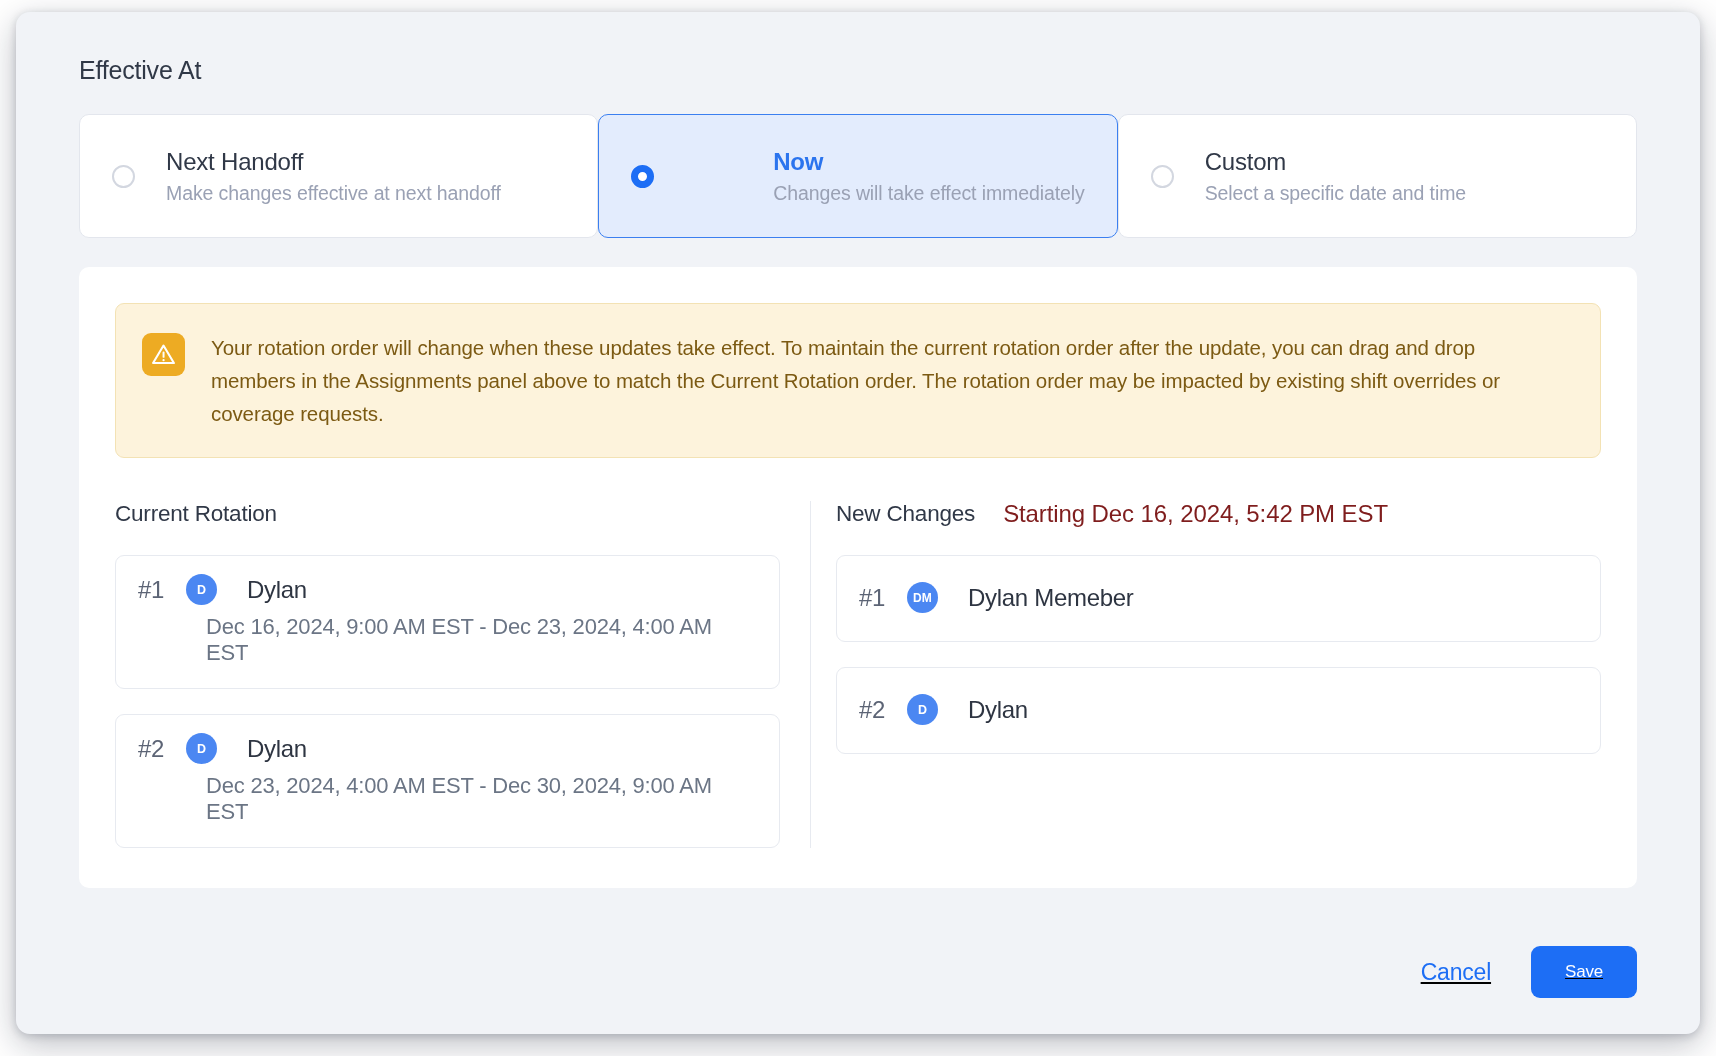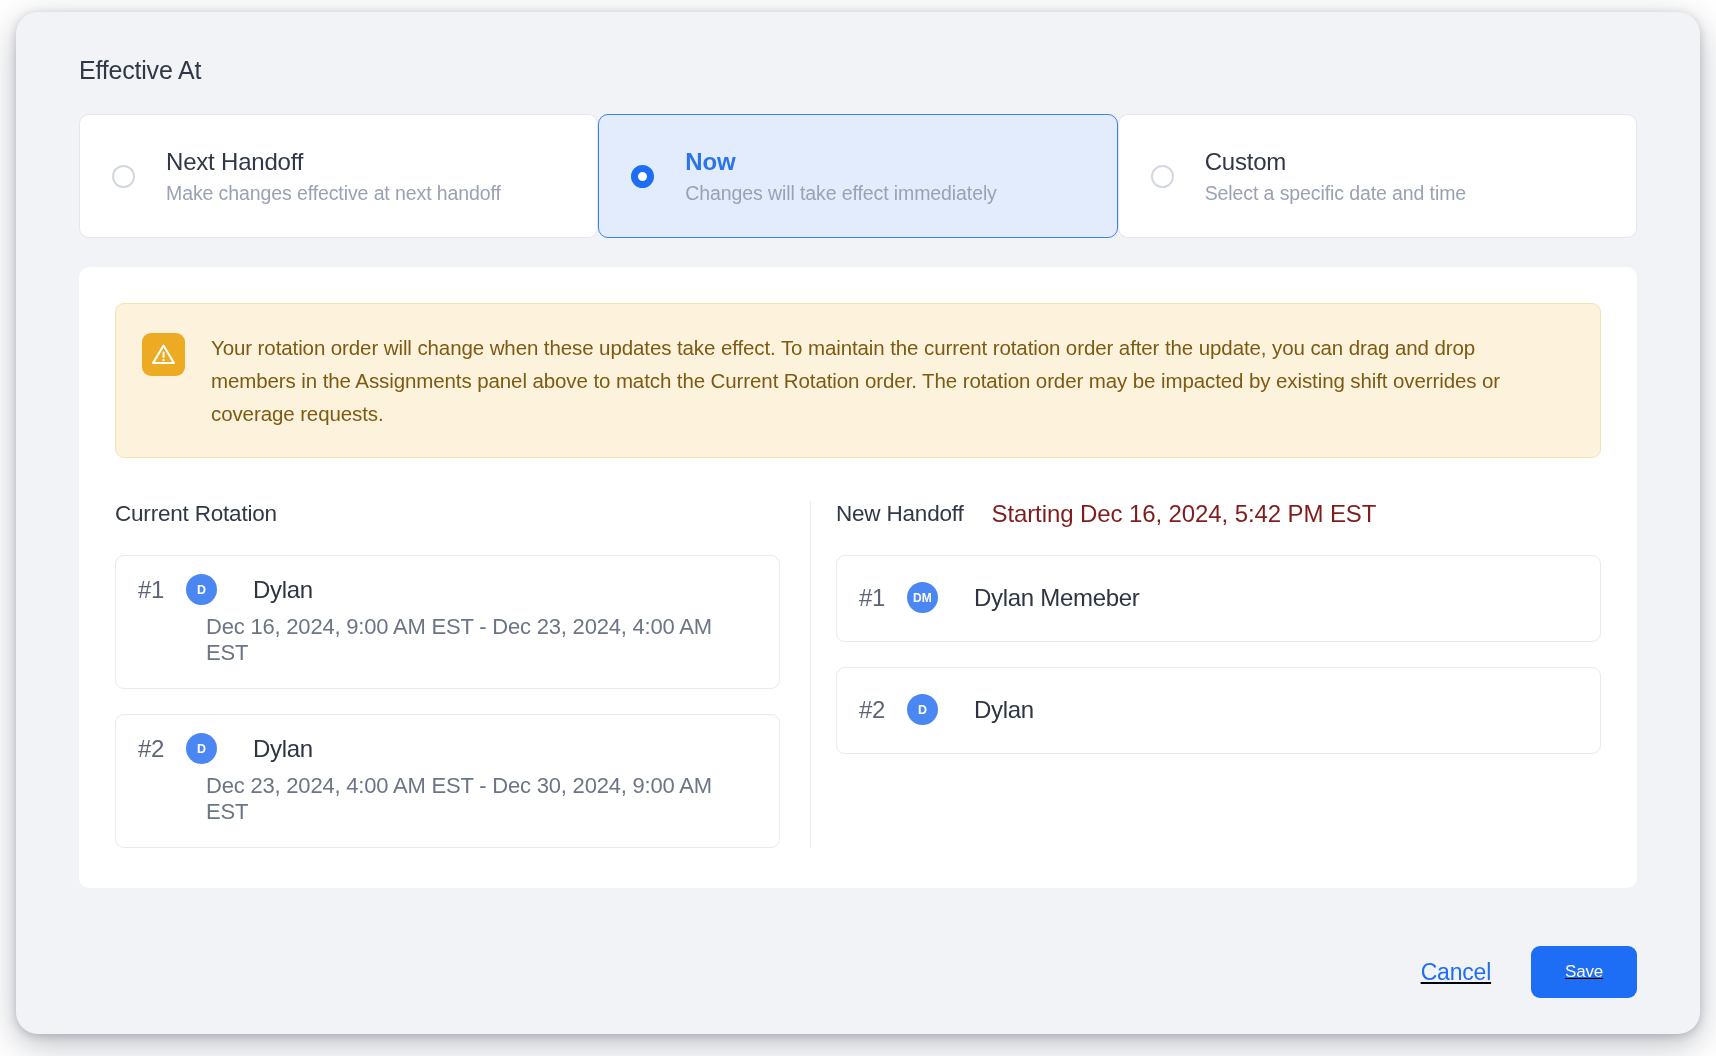--- a/index.html
+++ b/index.html
@@ -20,21 +20,21 @@
     box-sizing: border-box;
     padding: 12px 16px 16px 16px;
     background: #ffffff;
   }
 
   .dialog {
     width: 1684px;
     height: 1022px;
     box-sizing: border-box;
     background: #f1f3f7;
-    border-radius: 22px;
+    border-radius: 14px;
     box-shadow: 0 10px 34px rgba(15, 23, 42, 0.28), 0 2px 8px rgba(15,23,42,0.18);
     padding: 34px 34px 0 34px;
     display: flex;
     flex-direction: column;
     position: relative;
     overflow: hidden;
   }
 
   
   .section-title {
@@ -57,20 +57,21 @@
     border-radius: 10px;
     display: flex;
     align-items: center;
     padding: 0 32px;
     gap: 31px;
     cursor: pointer;
   }
   .option-card.selected {
     background: #e3ecfd;
     border: 1.5px solid #3b7ff0;
+    justify-content: space-between;
   }
 
   .radio {
     width: 23px;
     height: 23px;
     border-radius: 50%;
     border: 2px solid #d3d7e0;
     box-sizing: border-box;
     flex: 0 0 auto;
     background: #ffffff;
@@ -203,21 +204,21 @@
     font-size: 12.5px;
     font-weight: bold;
     letter-spacing: 0.2px;
     flex: 0 0 auto;
   }
   .avatar.small-label { font-size: 12px; }
   .person {
     font-size: 24px;
     color: #2e3542;
     letter-spacing: -0.3px;
-    margin-left: 22px;
+    margin-left: 16px;
   }
   .rot-dates {
     font-size: 22px;
     color: #6c7policy;
     color: #6b7policy;
     color: #6b7585;
     letter-spacing: -0.2px;
     margin-top: 9px;
     margin-left: 68px;
   }
@@ -327,21 +328,21 @@
               <span class="person">Dylan</span>
             </div>
             <div class="rot-dates">Dec 23, 2024, 4:00 AM EST - Dec 30, 2024, 9:00 AM EST</div>
           </div>
         </div>
 
         <div class="rot-divider"></div>
 
         <div class="rot-col-right">
           <div class="rot-head">
-            <span class="rot-title">New Handoff</span>
+            <span class="rot-title">New Changes</span>
             <span class="rot-starting">Starting Dec 16, 2024, 5:42 PM EST</span>
           </div>
 
           <div class="rot-card" style="padding-top:26px;padding-bottom:28px;">
             <div class="rot-row">
               <span class="rank">#1</span>
               <span class="avatar small-label">DM</span>
               <span class="person">Dylan Memeber</span>
             </div>
           </div>

